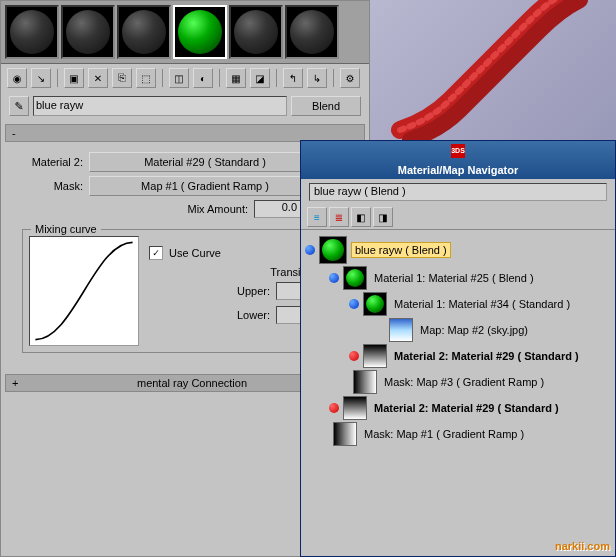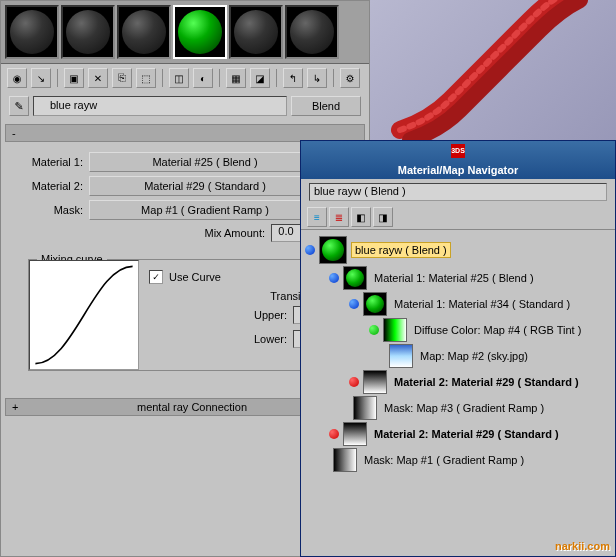--- a/index.html
+++ b/index.html
@@ -12,39 +12,39 @@
 .sphere { width: 44px; height: 44px; border-radius: 50%; background: radial-gradient(circle at 35% 30%, #666, #333 40%, #111); }
 .sphere.sel { background: radial-gradient(circle at 35% 30%, #5f5, #0a0 40%, #030); }
 .slot.sel { border: 2px solid #fff; }
 
 .toolbar { display: flex; gap: 4px; padding: 4px 6px; align-items: center; flex-wrap: wrap; }
 .tbtn { width: 20px; height: 20px; background: #c0c0c0; border: 1px outset #ddd; display: inline-flex; align-items: center; justify-content: center; font-size: 10px; cursor: pointer; }
 .sep { width: 1px; height: 18px; background: #888; margin: 0 2px; }
 
 .namerow { display: flex; gap: 4px; padding: 4px 8px; align-items: center; }
 .dropper { width: 20px; height: 20px; background: #c0c0c0; border: 1px outset #ddd; display: flex; align-items: center; justify-content: center; }
-.namefield { flex: 1; height: 20px; background: #d4d4d4; border: 1px inset #999; padding: 2px 16px; }
+.namefield { flex: 1; height: 20px; background: #d4d4d4; border: 1px inset #999; padding: 2px 2px; }
 .typebtn { width: 70px; height: 20px; background: #c0c0c0; border: 1px outset #ddd; text-align: center; line-height: 18px; }
 
 .rollhead { background: #a8a8a8; border: 1px solid #888; padding: 2px 6px; text-align: center; display: flex; align-items: center; margin: 4px; }
 .rollhead .pm { width: 14px; text-align: left; }
 .rollhead .title { flex: 1; }
 
 .params { padding: 6px 10px; }
 .prow { display: flex; align-items: center; gap: 6px; margin-bottom: 4px; }
 .plabel { width: 72px; text-align: right; }
 .slotbtn { flex: 1; height: 20px; background: #c0c0c0; border: 1px outset #ddd; text-align: center; line-height: 18px; padding: 0 4px; }
 .chk { width: 14px; height: 14px; background: #fff; border: 1px inset #999; display: inline-flex; align-items: center; justify-content: center; font-size: 9px; }
 .radio { width: 12px; height: 12px; border-radius: 50%; background: #fff; border: 1px inset #999; display: inline-flex; align-items: center; justify-content: center; }
 .radio.on::after { content: ''; width: 6px; height: 6px; border-radius: 50%; background: #000; }
-.spinner { width: 30px; height: 18px; background: #d4d4d4; border: 1px inset #999; padding: 0 3px; text-align: center; }
+.spinner { width: 47px; height: 18px; background: #d4d4d4; border: 1px inset #999; padding: 0 3px; text-align: right; }
 .spinbtns { width: 12px; height: 18px; display: flex; flex-direction: column; }
 .spinbtns div { flex: 1; background: #c0c0c0; border: 1px outset #ddd; font-size: 6px; text-align: center; line-height: 7px; }
 
-.mixgroup { border: 1px solid #888; margin: 17px; position: relative; }
+.mixgroup { border: 1px solid #888; margin: 11px; padding: 6px; position: relative; }
 .mixgroup .legend { position: absolute; top: -7px; left: 8px; background: #c4c4c4; padding: 0 4px; }
 .curvewrap { display: flex; gap: 10px; }
 .curvebox { width: 110px; height: 110px; background: #fff; border: 1px inset #999; position: relative; }
 .curvebox svg { width: 100%; height: 100%; }
 .curveopts { flex: 1; padding-top: 10px; }
 .curveopts .prow { margin-bottom: 6px; }
 
 
 .viewport { position: absolute; right: 0; top: 0; width: 246px; height: 140px; background: linear-gradient(135deg, #b8b8d0, #9898b8); overflow: hidden; }
 .helix { position: absolute; left: 20px; top: -20px; }
@@ -140,26 +140,20 @@
     <div class="namefield">blue rayw</div>
     <div class="typebtn">Blend</div>
   </div>
 
   <div class="rollhead">
     <span class="pm">-</span>
   </div>
 
   <div class="params">
 
-    <div class="prow">
-      <span class="plabel">Material 1:</span>
-      <div class="slotbtn">Material #25 ( Blend )</div>
-      <span class="chk">✓</span>
-      <span class="radio on"></span>
-    </div>
 
     <div class="prow">
       <span class="plabel">Material 2:</span>
       <div class="slotbtn">Material #29 ( Standard )</div>
       <span class="chk">✓</span>
       <span class="radio"></span>
     </div>
 
     <div class="prow">
       <span class="plabel">Mask:</span>
@@ -255,26 +249,20 @@
 
     <div class="tnode">
       <span class="tind" style="width:40px"></span>
       <span class="tdot blue"></span>
       <span class="tthumb sm">
           <span class="sph gr" style="width:18px;height:18px"></span>
         </span>
       <span class="tlabel">Material 1: Material #34  ( Standard )</span>
     </div>
 
-    <div class="tnode">
-      <span class="tind" style="width:60px"></span>
-      <span class="tdot green"></span>
-      <span class="tthumb sm grad"></span>
-      <span class="tlabel">Diffuse Color: Map #4  ( RGB Tint )</span>
-    </div>
 
     <div class="tnode">
       <span class="tind" style="width:80px"></span>
       <span class="tthumb sm sky"></span>
       <span class="tlabel">Map: Map #2 (sky.jpg)</span>
     </div>
 
     <div class="tnode">
       <span class="tind" style="width:40px"></span>
       <span class="tdot red"></span>

